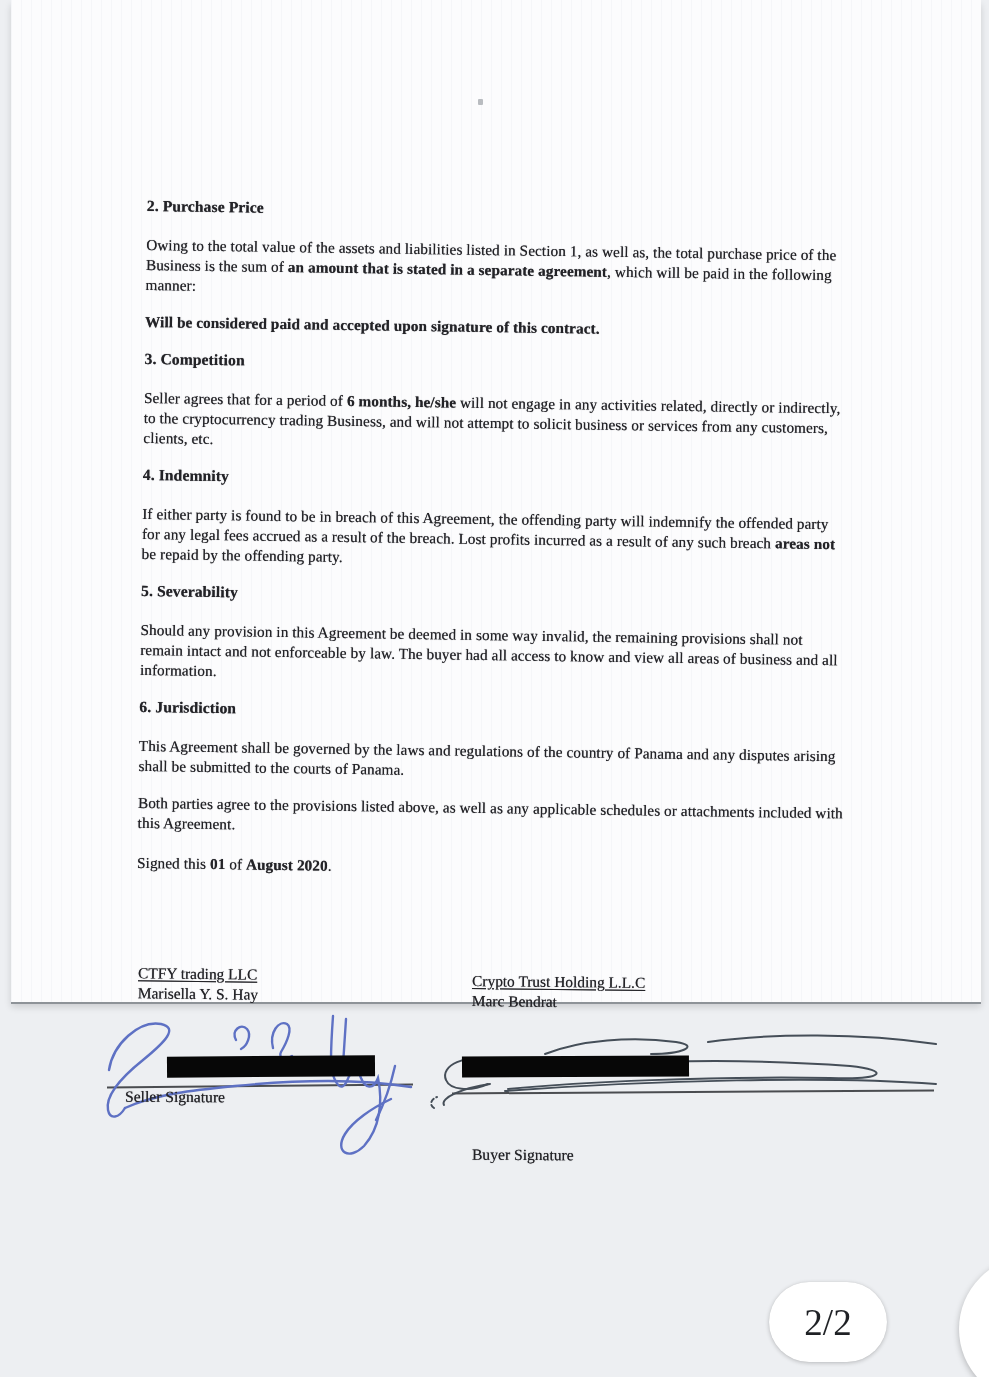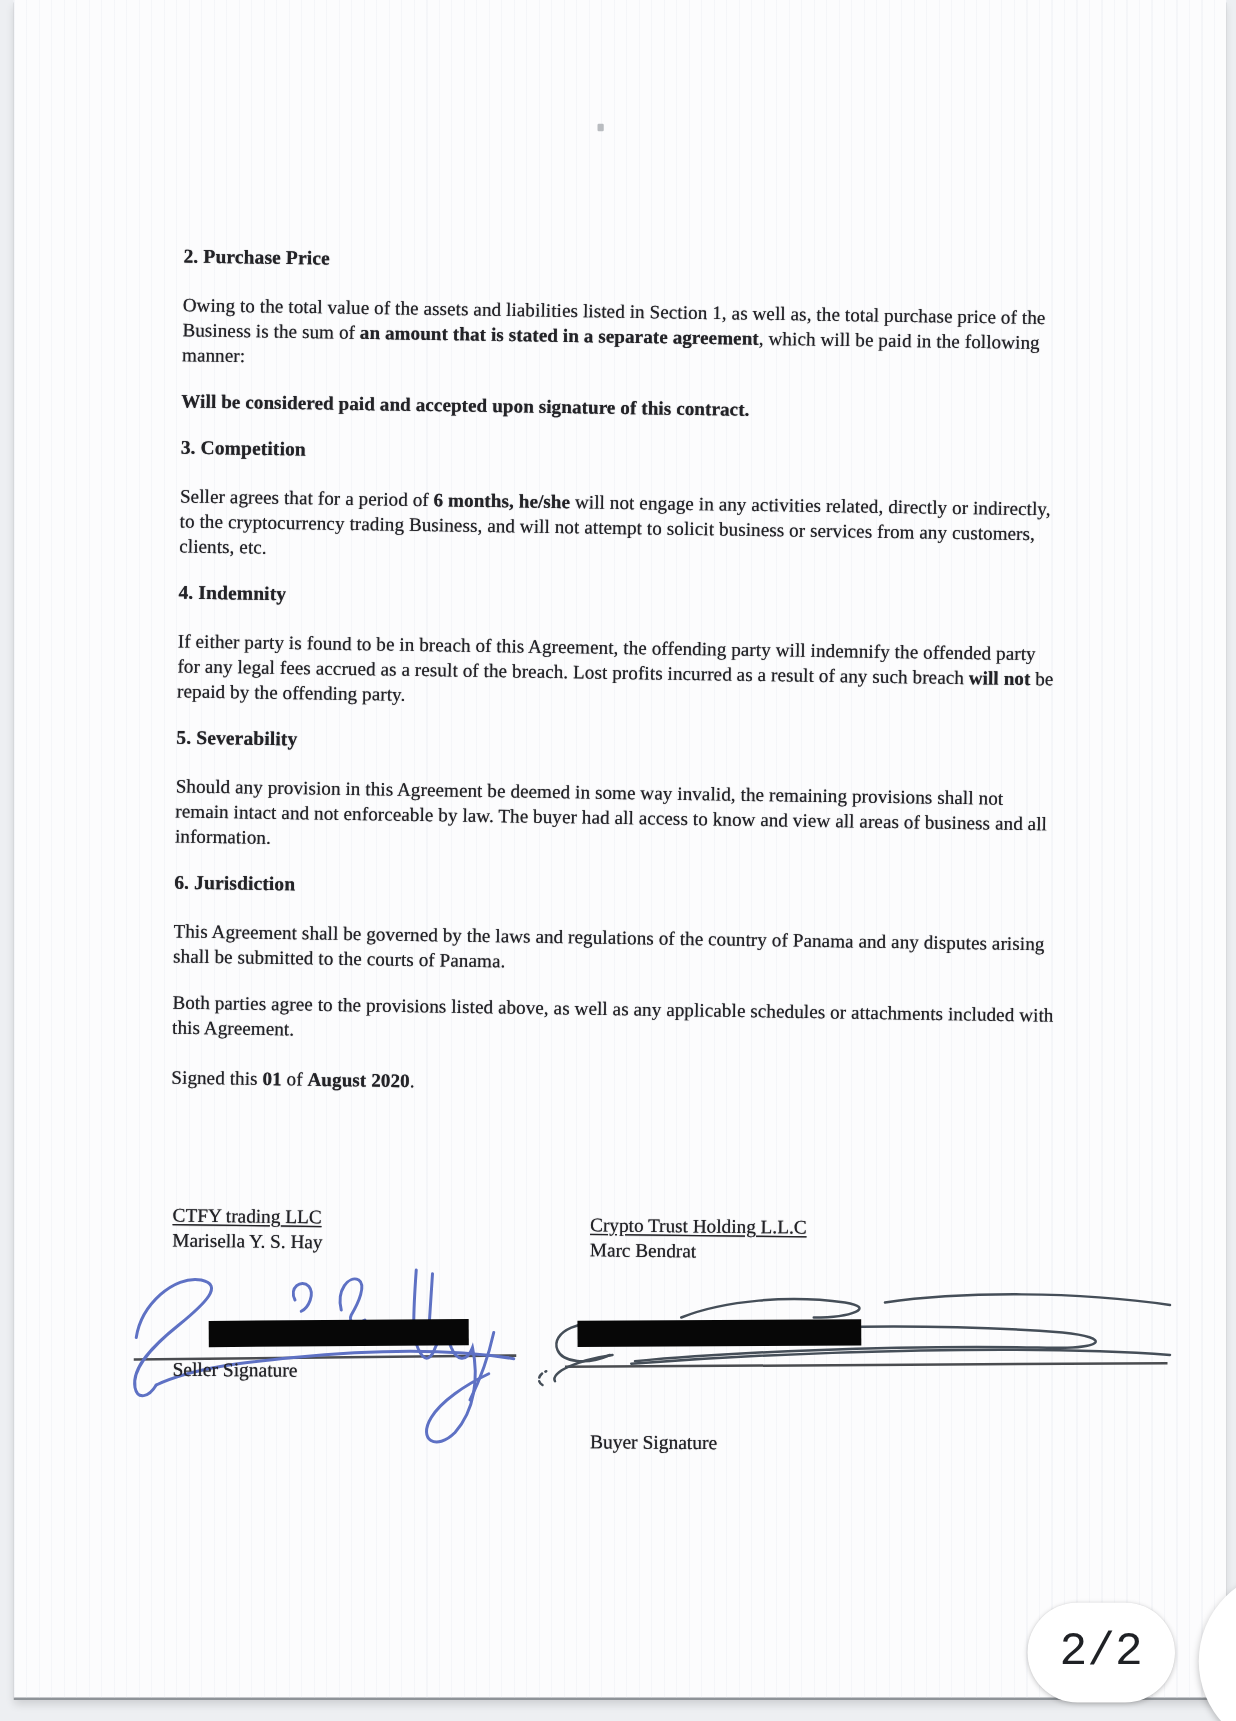--- a/index.html
+++ b/index.html
@@ -7,21 +7,21 @@
     width:989px;height:1377px;
     background:#edeff2;
     overflow:hidden;
     position:relative;
     font-family:"Liberation Serif", serif;
   }
   .viewport{position:absolute;inset:0;overflow:hidden;}
 
   
   .page{
-    position:absolute;left:11px;top:0;width:970px;height:1358px;
+    position:absolute;left:11px;top:0;width:970px;height:1002px;
     background:
       repeating-linear-gradient(90deg, rgba(228,231,238,0.30) 0 1px, rgba(255,255,255,0) 1px 10px),
       #fcfcfd;
     box-shadow:0 2px 0 #8e9398, 0 5px 7px rgba(0,0,0,0.14);
   }
   .speck{position:absolute;left:467px;top:99px;width:5px;height:6px;background:#b9bcc0;border-radius:1px;}
 
   
   .doc-body{
     position:absolute;left:136px;top:196px;width:708px;
@@ -52,30 +52,30 @@
 
   .sig-line{position:absolute;height:2px;background:#4a4c50;z-index:1;}
   .sig-line.seller-line{left:96px;top:1085px;width:306px;transform:rotate(-0.6deg);}
   .sig-line.buyer-line{left:441px;top:1091px;width:482px;transform:rotate(-0.35deg);}
 
   .redaction{position:absolute;background:#070707;z-index:3;}
   .redaction.seller-redaction{left:156px;top:1056px;width:208px;height:21px;transform:rotate(-0.4deg);}
   .redaction.buyer-redaction{left:451px;top:1056px;width:227px;height:21px;transform:rotate(-0.3deg);}
 
   .sig-label{position:absolute;z-index:4;font-size:15.6px;color:#232327;text-shadow:0 0 0.7px rgba(45,45,50,0.85);}
-  .sig-label.seller-label{left:127px;top:1088px;transform:rotate(0.4deg);}
+  .sig-label.seller-label{left:114px;top:1088px;transform:rotate(0.4deg);}
   .sig-label.buyer-label{left:461px;top:1146px;transform:rotate(0.4deg);}
 
   
   .page-pill{
-    position:absolute;left:822px;top:1282px;width:118px;height:80px;
+    position:absolute;left:769px;top:1282px;width:118px;height:80px;
     background:#ffffff;border-radius:40px;
     box-shadow:0 1px 4px rgba(0,0,0,0.22), 0 0 1px rgba(0,0,0,0.10);
     display:flex;align-items:center;justify-content:center;
-    font-family:Liberation Mono, monospace;
+    font-family:Liberation Serif, serif;
     font-size:37px;color:#1f2125;z-index:10;
   }
   .fab{
     position:absolute;left:959px;top:1256px;width:146px;height:146px;
     background:#ffffff;border-radius:50%;
     box-shadow:0 2px 6px rgba(0,0,0,0.25);
     z-index:9;
   }
 </style>
 </head>
@@ -99,21 +99,21 @@
   <section class="contract-section">
     <h3>3. Competition</h3>
     <div>
               <p class="para"><span>Seller agrees that for a period of </span><b>6 months, he/she</b><span> will not engage in any activities related, directly or indirectly, to the cryptocurrency trading Business, and will not attempt to solicit business or services from any customers, clients, etc.</span></p>
             </div>
   </section>
 
   <section class="contract-section">
     <h3>4. Indemnity</h3>
     <div>
-              <p class="para"><span>If either party is found to be in breach of this Agreement, the offending party will indemnify the offended party for any legal fees accrued as a result of the breach. Lost profits incurred as a result of any such breach </span><b>will not</b><span> be repaid by the offending party.</span></p>
+              <p class="para"><span>If either party is found to be in breach of this Agreement, the offending party will indemnify the offended party for any legal fees accrued as a result of the breach. Lost profits incurred as a result of any such breach </span><b>areas not</b><span> be repaid by the offending party.</span></p>
             </div>
   </section>
 
   <section class="contract-section">
     <h3>5. Severability</h3>
     <div>
               <p class="para"><span>Should any provision in this Agreement be deemed in some way invalid, the remaining provisions shall not remain intact and not enforceable by law. The buyer had all access to know and view all areas of business and all information.</span></p>
             </div>
   </section>
 

